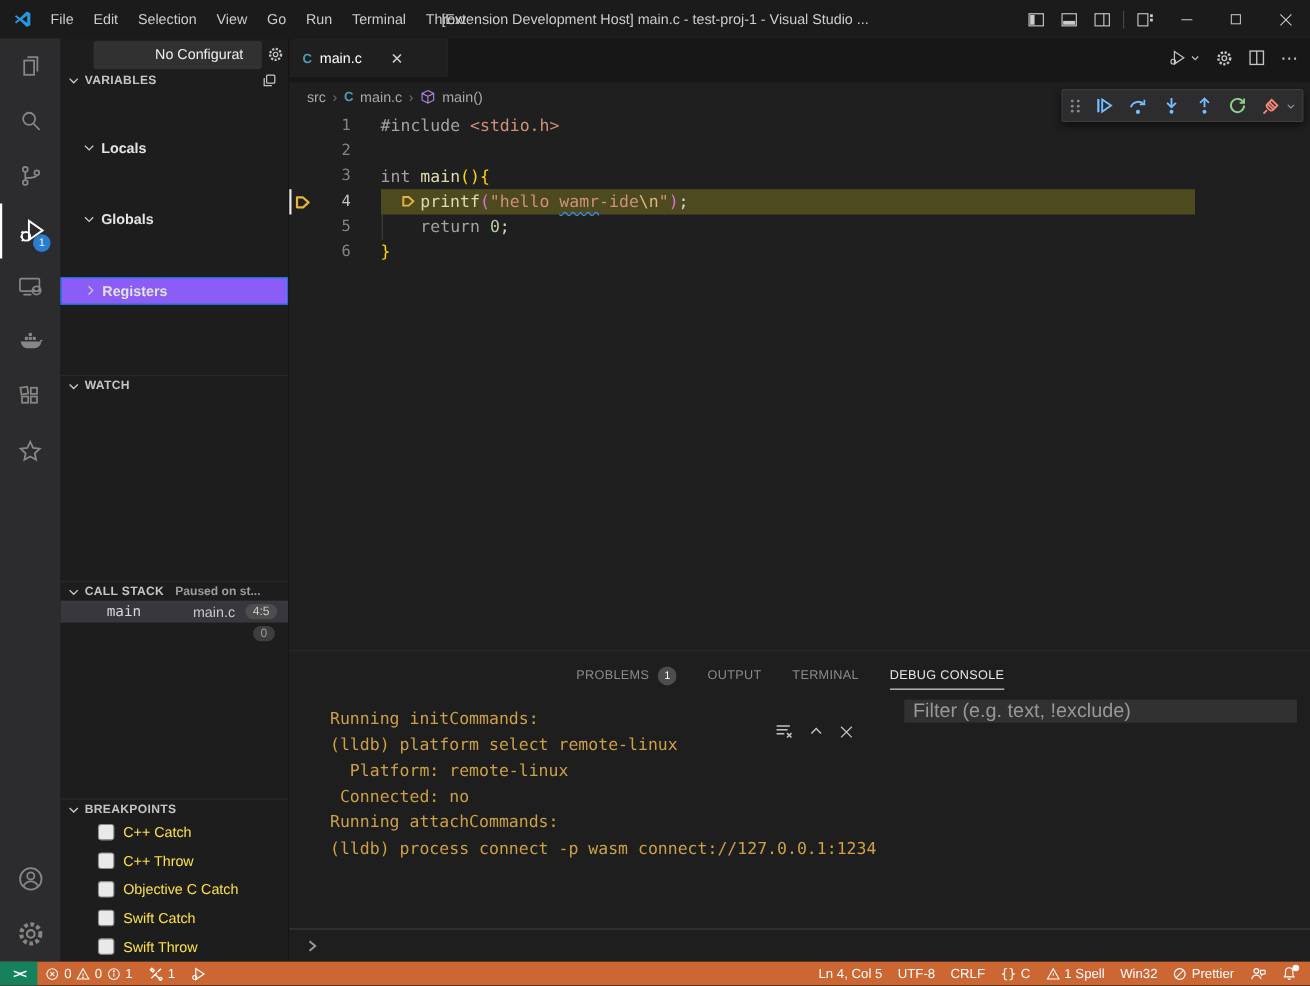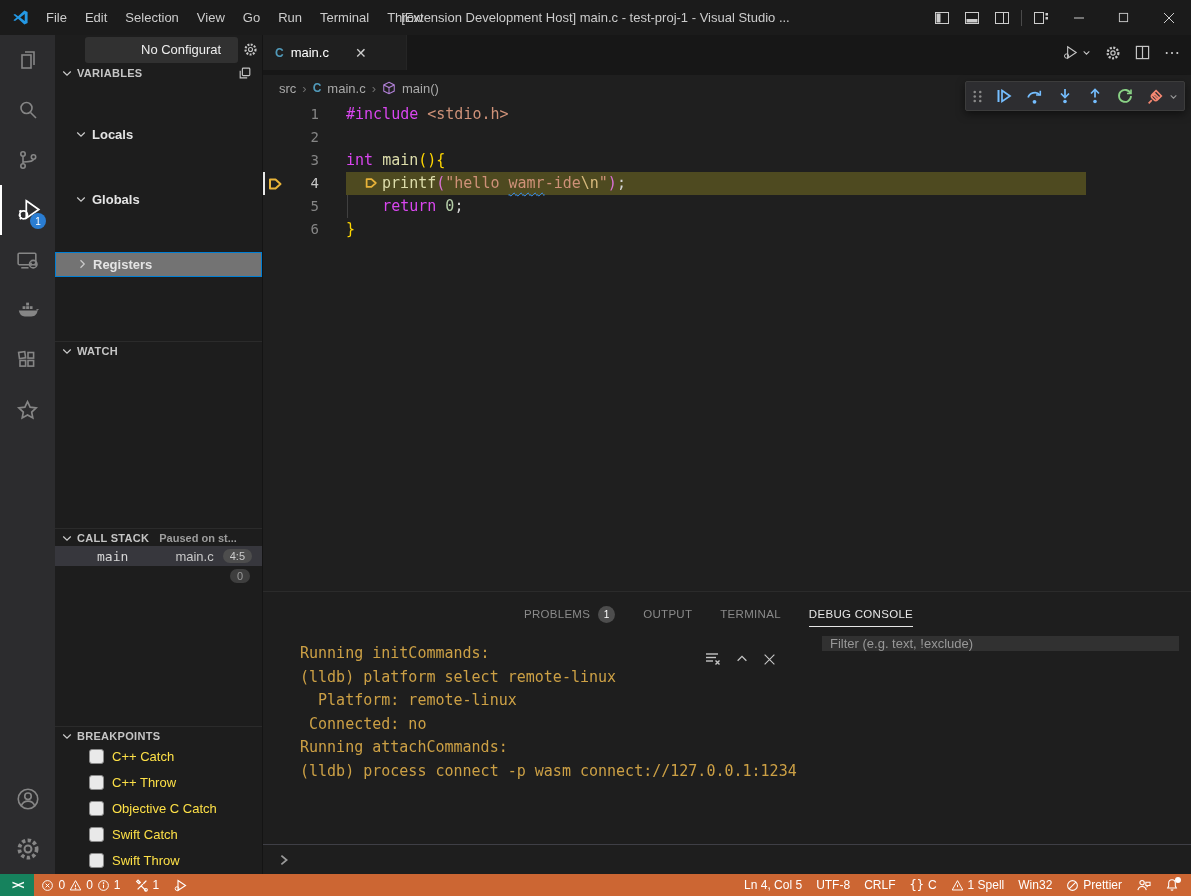--- a/index.html
+++ b/index.html
@@ -36,21 +36,21 @@
     padding:0 6px; margin-left:22px; overflow:hidden; white-space:nowrap;gap:44px; }
   .cfg-dd .lbl { margin:0 6px; color:#eeeeee; }
   .sec-hdr { height:23px; display:flex; align-items:center; font-weight:bold; font-size:11px; color:#c5c5c5;
     padding-left:6px; border-top:1px solid #2b2b2b; }
   .sec-hdr.first { border-top:none; }
   .sec-hdr .htxt { margin-left:4px; letter-spacing:.3px; }
   .sec-hdr .hdesc { margin-left:10px; color:#9d9d9d; font-size:11px; font-weight:bold; white-space:nowrap; overflow:hidden; }
   .sec-hdr .hact { margin-left:auto; margin-right:10px; display:flex; }
   .scope-row { height:25px; display:flex; align-items:center; padding-left:20px; font-weight:bold; color:#e4e4e4;margin-top:40px; }
   .scope-row .lbl { margin-left:5px; }
-  .scope-row.selected { background:#737373; border:1px solid #007fd4; }
+  .scope-row.selected { background:#8b5cf6; border:1px solid #007fd4; }
   .cs-frame { height:26px; display:flex; align-items:center; background:#37373d; padding:0 10px 0 42px; }
   .cs-frame .fn { font-family:"DejaVu Sans Mono", monospace; font-size:13px; color:#d8d8d8; }
   .cs-frame .file { margin-left:auto; color:#c8c8c8; }
   .badge { background:#4d4d4d; color:#cccccc; border-radius:9px; font-size:11px; padding:1px 7px; margin-left:9px; }
   .cs-session { height:26px; display:flex; align-items:center; justify-content:flex-end; padding-right:12px; }
   .cs-session .badge { opacity:.7; }
   .bp-row { height:26px; display:flex; align-items:center; padding-left:34px; color:#fde047; }
   .bp-check { width:15px; height:15px; background:#e9e9e9; border:1px solid #8a8a8a; border-radius:3px; margin-right:8px; flex:0 0 15px; }
   .spacer-var { height:84px; } .spacer-watch { flex:0 0 169px; } .spacer-cs { flex:0 0 140px; }
 
@@ -66,40 +66,40 @@
   .breadcrumbs .ficon { font-weight:bold; color:#519aba; font-size:12px; }
   .breadcrumbs .sep { color:#6e6e6e; }
   .code-area { flex:1; background:#1f1f1f; position:relative; padding-top:2px; font-family:"DejaVu Sans Mono", monospace; font-size:15px; }
   .code-line { display:flex; height:23px; line-height:23px; position:relative; }
   .glyph { width:24px; display:flex; align-items:center; justify-content:center; flex:0 0 24px; }
   .lnum { width:32px; text-align:right; color:#858585; flex:0 0 32px; font-size:14px; }
   .code-line.current .lnum { color:#c6c6c6; }
   .code-text { padding-left:27px; white-space:pre; color:#d4d4d4; }
   .code-line.current { background:linear-gradient(to right, transparent 83px, #4e4a20 83px, #4e4a20 823px, transparent 823px); }
   .code-line.current::before { content:""; position:absolute; left:0; top:0; bottom:0; width:2px; background:#e8e8e8; }
-  .kw{color:#d946ef} .fn{color:#dcdcaa} .str{color:#ce9178} .esc{color:#d7ba7d}
+  .kw{color:#a3a3a3} .fn{color:#dcdcaa} .str{color:#ce9178} .esc{color:#d7ba7d}
   .num{color:#b5cea8} .b1{color:#ffd700} .b2{color:#da70d6} .pl{color:#d4d4d4}
   .sp{ text-decoration:underline wavy #3794ff; text-underline-offset:4px; text-decoration-thickness:1px; }
   .indent-guide { position:absolute; left:84px; top:71px; width:1px; height:46px; background:#404040; }
   .inline-frame { display:inline-block; vertical-align:-2px; width:18px; }
 
   
   .dbg-toolbar { position:absolute; top:46px; right:6px; height:30px; background:#2d2d30; border:1px solid #3c3c3c;
     box-shadow:0 3px 8px rgba(0,0,0,.5); display:flex; align-items:center; padding:0 6px; gap:12px; z-index:5; border-radius:2px; }
 
   
   .panel { flex:0 0 283px; background:#1e1e1e; border-top:1px solid #2b2b2b; display:flex; flex-direction:column; }
   .panel-hdr { height:44px; display:flex; align-items:center; padding:0 12px 0 23px;flex-direction:column; }
   .ptab { font-size:11.5px; color:#8a8a8a; margin-right:28px; height:44px; display:flex; align-items:center; letter-spacing:.3px; position:relative; }
   .ptab.active { color:#e7e7e7; }
   .ptab.active::after { content:""; position:absolute; left:0; right:0; bottom:9px; height:1px; background:#e7e7e7; }
   .ptab .pbadge { margin-left:8px; background:#4d4d4d; color:#fff; width:17px; height:17px; border-radius:50%;
     display:flex; align-items:center; justify-content:center; font-size:10px; }
   .pfilter { margin-left:auto; width:357px; height:25px; background:#313131; border:none; color:#cccccc;
-    font-size:13px; padding:0 8px; outline:none; }
+    font-size:18px; padding:0 8px; outline:none; }
   .pfilter::placeholder { color:#989898; }
   .phdr-actions { display:flex; align-items:center; gap:14px; margin-left:16px; }
   .console { flex:1; font-family:"DejaVu Sans Mono", monospace; font-size:15px; color:#cca045;
     padding:6px 0 0 37px; line-height:23.5px; white-space:pre; overflow:hidden; }
   .console-input { height:30px; border-top:1px solid #3f3f46; display:flex; align-items:center; padding-left:14px; }
 
   
   .statusbar { height:22px; background:#cc6633; color:#ffffff; display:flex; align-items:center; font-size:12px; flex:0 0 22px; }
   .sb-item { display:flex; align-items:center; padding:0 7px; height:22px; gap:4px; white-space:nowrap; }
   .remote { background:#16825d; padding:0 12px; height:22px; display:flex; align-items:center; font-weight:bold;

